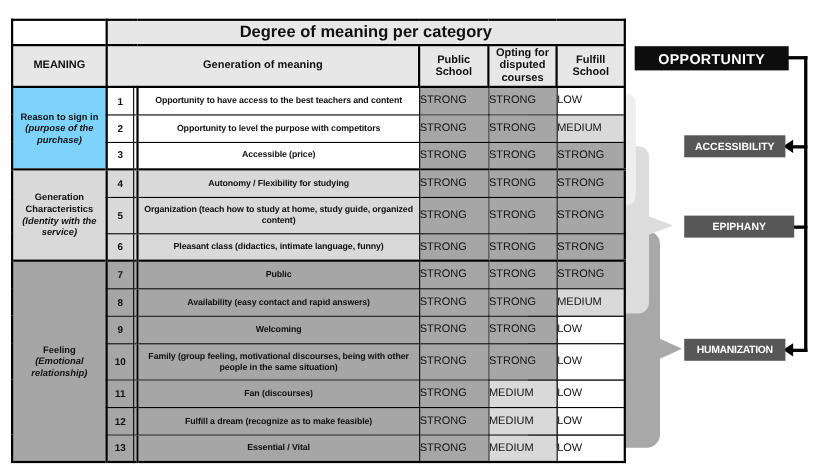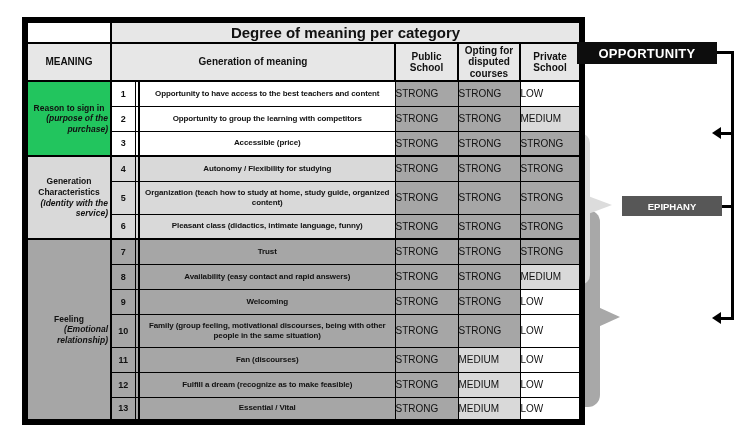--- a/index.html
+++ b/index.html
@@ -33,41 +33,41 @@
     height: 23px; vertical-align: middle;
   }
   .head-cell {
     background: #e7e7e7; font-weight: bold; font-size: 10px; color: #111;
     text-align: center; vertical-align: middle; border-width: 2px; line-height: 1.15;
   }
   tr.header-row { height: 38px; }
   tr.data-row { height: 25px; }
   tr.data-row.tall { height: 33px; }
   tr.group-start td { border-top: 2px solid #000; }
-  table { border: 6px solid #000000; margin-left: 12px; }
+  table { border: 2px solid #000000; }
 
   .meaning-cell {
     text-align: center; vertical-align: middle; font-weight: bold; font-size: 8.5px;
     line-height: 1.25; color: #111; border-right: 2px solid #000; border-left: 2px solid #000;
     padding: 0 2px;
   }
-  .meaning-cell .qual { font-style: italic; text-align: right; }
+  .meaning-cell .qual { font-style: italic; }
   .num-cell { text-align: center; vertical-align: middle; font-weight: bold; font-size: 9px; color: #111; }
   .spacer-cell { border-left: 1px solid #000; border-right: 2px solid #000; padding: 0; }
   .desc-cell {
     text-align: center; vertical-align: middle; font-weight: bold; font-size: 8px;
     letter-spacing: -0.1px; color: #111; line-height: 1.2; padding: 0 3px;
   }
   .deg {
     text-align: left; vertical-align: middle; font-weight: normal; font-size: 10px; color: #111;
   }
   .g1 { background: #ffffff; }
   .g2 { background: #d9d9d9; }
   .g3 { background: #a6a6a6; }
-  .meaning-g1 { background: #22c55e; }
+  .meaning-g1 { background: #7dd3fc; }
   .meaning-g2 { background: #d9d9d9; }
   .meaning-g3 { background: #a6a6a6; }
 
   
   .label-box {
     position: absolute; z-index: 6; color: #ffffff; font-weight: bold;
     display: flex; align-items: center; justify-content: center; text-align: center;
   }
   #opportunity-box { left: 577px; top: 42px; width: 140px; height: 22px; background: #0d0d0d; font-size: 13px; letter-spacing: 0.3px; }
   #accessibility-box { left: 622px; top: 123px; width: 92px; height: 20px; background: #575757; font-size: 9.5px; }
@@ -115,39 +115,39 @@
       <tbody>
           <tr>
         <td class="corner-cell"></td>
         <td class="title-cell" colspan="6">Degree of meaning per category</td>
       </tr>
       <tr class="header-row">
         <td class="head-cell">MEANING</td>
         <td class="head-cell" colspan="3">Generation of meaning</td>
         <td class="head-cell">Public School</td>
         <td class="head-cell">Opting for disputed courses</td>
-        <td class="head-cell">Private School</td>
+        <td class="head-cell">Fulfill School</td>
       </tr>
 
       <tr class="data-row group-start">
         <td class="meaning-cell meaning-g1" rowspan="3">
           <div>Reason to sign in</div>
           <div class="qual">(purpose of the purchase)</div>
         </td>
         <td class="num-cell g1">1</td>
         <td class="spacer-cell g1"></td>
         <td class="desc-cell g1">Opportunity to have access to the best teachers and content</td>
         <td class="deg" style="background: rgb(166, 166, 166);">STRONG</td>
         <td class="deg" style="background: rgb(166, 166, 166);">STRONG</td>
         <td class="deg" style="background: rgb(255, 255, 255);">LOW</td>
       </tr>
       <tr class="data-row">
         <td class="num-cell g1">2</td>
         <td class="spacer-cell g1"></td>
-        <td class="desc-cell g1">Opportunity to group the learning with competitors</td>
+        <td class="desc-cell g1">Opportunity to level the purpose with competitors</td>
         <td class="deg" style="background: rgb(166, 166, 166);">STRONG</td>
         <td class="deg" style="background: rgb(166, 166, 166);">STRONG</td>
         <td class="deg" style="background: rgb(217, 217, 217);">MEDIUM</td>
       </tr>
       <tr class="data-row">
         <td class="num-cell g1">3</td>
         <td class="spacer-cell g1"></td>
         <td class="desc-cell g1">Accessible (price)</td>
         <td class="deg" style="background: rgb(166, 166, 166);">STRONG</td>
         <td class="deg" style="background: rgb(166, 166, 166);">STRONG</td>
@@ -183,21 +183,21 @@
         <td class="deg" style="background: rgb(166, 166, 166);">STRONG</td>
       </tr>
 
       <tr class="data-row group-start">
         <td class="meaning-cell meaning-g3" rowspan="7">
           <div>Feeling</div>
           <div class="qual">(Emotional relationship)</div>
         </td>
         <td class="num-cell g3">7</td>
         <td class="spacer-cell g3"></td>
-        <td class="desc-cell g3">Trust</td>
+        <td class="desc-cell g3">Public</td>
         <td class="deg" style="background: rgb(166, 166, 166);">STRONG</td>
         <td class="deg" style="background: rgb(166, 166, 166);">STRONG</td>
         <td class="deg" style="background: rgb(166, 166, 166);">STRONG</td>
       </tr>
       <tr class="data-row">
         <td class="num-cell g3">8</td>
         <td class="spacer-cell g3"></td>
         <td class="desc-cell g3">Availability (easy contact and rapid answers)</td>
         <td class="deg" style="background: rgb(166, 166, 166);">STRONG</td>
         <td class="deg" style="background: rgb(166, 166, 166);">STRONG</td>
@@ -241,21 +241,23 @@
         <td class="desc-cell g3">Essential / Vital</td>
         <td class="deg" style="background: rgb(166, 166, 166);">STRONG</td>
         <td class="deg" style="background: rgb(217, 217, 217);">MEDIUM</td>
         <td class="deg" style="background: rgb(255, 255, 255);">LOW</td>
       </tr>
     </tbody>
       </table>
   </div>
 
   <div class="label-box" id="opportunity-box">OPPORTUNITY</div>
+  <div class="label-box" id="accessibility-box">ACCESSIBILITY</div>
   <div class="label-box" id="epiphany-box">EPIPHANY</div>
+  <div class="label-box" id="humanization-box">HUMANIZATION</div>
 
   <div class="line" id="stub-h"></div>
   <div class="line" id="vline"></div>
   <div class="line arrow-line" id="arrow-line-1"></div>
   <div class="arrow-head" id="arrow-head-1"></div>
   <div class="line arrow-line" id="arrow-line-2"></div>
   <div class="arrow-head" id="arrow-head-2"></div>
   <div class="line arrow-line" id="arrow-line-3"></div>
   <div class="arrow-head" id="arrow-head-3"></div>
 

